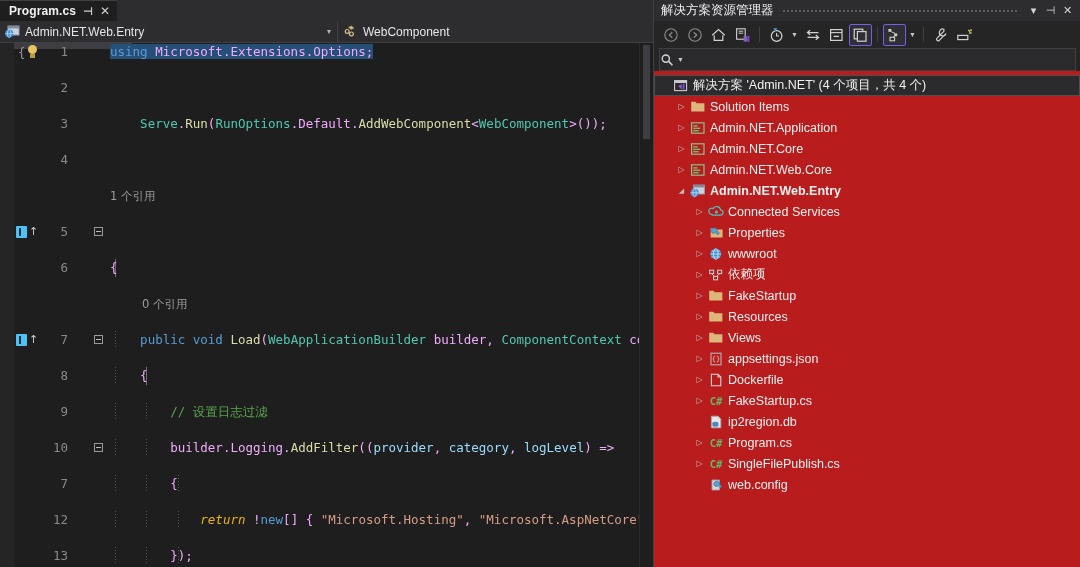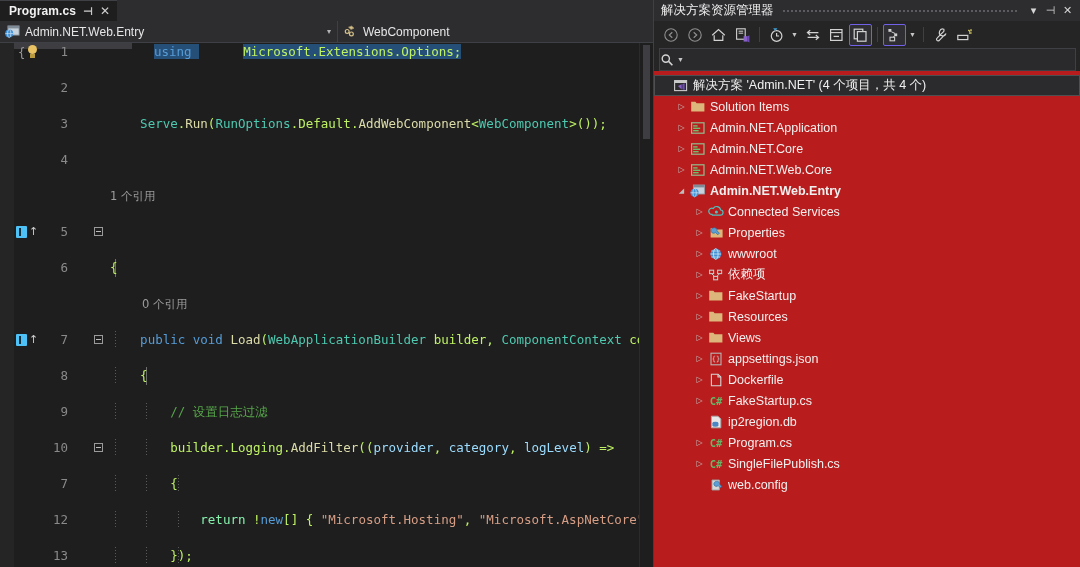--- a/index.html
+++ b/index.html
@@ -71,25 +71,25 @@
   .vline{position:absolute;top:0;height:18px;width:1px;background:#6e6e6e;}
   .code{position:absolute;left:110px;top:0;}
   .lens{position:absolute;left:110px;top:0;color:#9c9c9c;font-size:11.5px;
     font-family:"DejaVu Sans","Liberation Sans",sans-serif;}
 
   
   .k{color:#569cd6;}       
   .t{color:#4ec9b0;}       
   .s{color:#d69d85;}       
   .c{color:#57a64a;}       
-  .p{color:#bef264;}       
+  .p{color:#f0abfc;}       
   .m{color:#dcdcaa;}       
   .v{color:#9cdcfe;}       
-  .ctl{color:#86efac;}     
-  .sel{background:#264f78;margin-left:44px;}
+  .ctl{color:#eab308;font-style:italic;}     
+  .sel{background:#264f78;}
 
   
   .se{width:426px;height:567px;background:#252526;position:relative;
     display:flex;flex-direction:column;}
   .se-title{height:21px;background:#2d2d30;display:flex;align-items:center;
     padding:0 4px 0 7px;box-sizing:border-box;}
   .se-title .txt{font-size:12.5px;color:#f0f0f0;white-space:nowrap;}
   .se-title .dots{flex:1;height:100%;margin:0 8px;
     background-image:radial-gradient(#5c5c60 .9px,transparent 1px);
     background-size:4px 4px;background-position:0 9px;background-repeat:repeat-x;}

